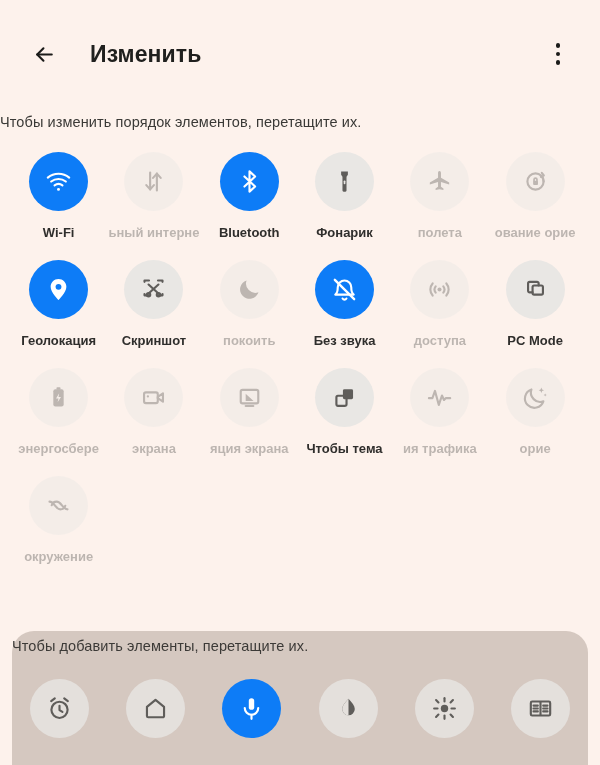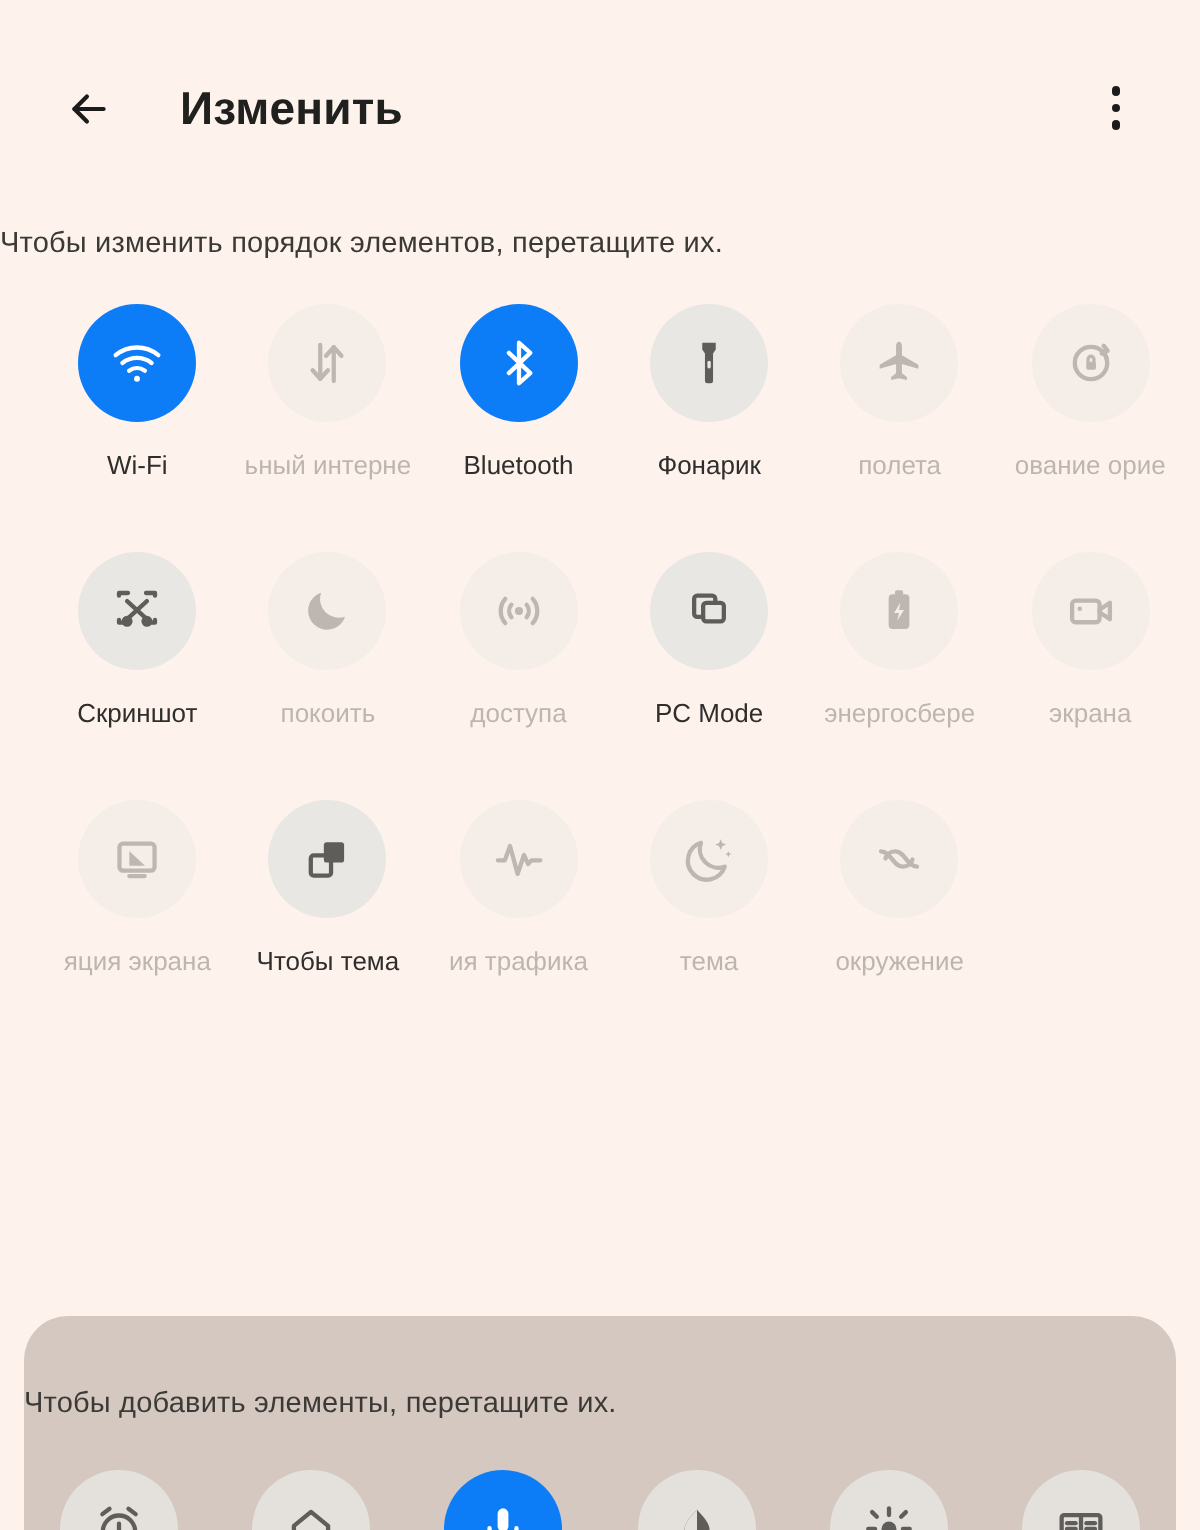--- a/index.html
+++ b/index.html
@@ -67,22 +67,23 @@
   .grid-wrap {
     margin-top: 22px;
     position: relative;
     height: 470px;
     overflow: hidden;
   }
   .grid {
     display: grid;
     grid-template-columns: repeat(6, 95.3px);
     justify-content: start;
-    padding-left: 21px;
-    row-gap: 36px;
+    padding-left: 11px;
+    row-gap: 20px;
+    font-weight: bold;
   }
   .tile {
     width: 95.3px;
     display: flex;
     flex-direction: column;
     align-items: center;
     cursor: pointer;
   }
   .tile-circle {
     width: 59px; height: 59px;
@@ -115,24 +116,24 @@
     opacity: .35;
     pointer-events: none;
   }
 
   
   .tray {
     position: absolute;
     left: 12px;
     right: 12px;
     bottom: 0;
-    height: 107px;
+    height: 134px;
     background: #d5c8c0;
     border-radius: 22px 22px 0 0;
-    padding-top: 36px;
+    padding-top: 7px;
   }
   .tray .hint { color: #3c3a37; }
   .tray-row {
     margin-top: 25px;
     display: flex;
     justify-content: space-between;
     padding: 0 18px;
   }
   .tray-tile {
     width: 59px; height: 59px;
@@ -221,20 +222,29 @@
           <svg width="27" height="27" viewBox="0 0 24 24" fill="none" stroke="#5f5d5a" stroke-width="1.9" stroke-linecap="round" stroke-linejoin="round">
             <circle cx="12" cy="12" r="7.2"></circle>
             <path d="M19.2 12a7.2 7.2 0 0 0-2.1-5.1"></path>
             <path d="M17.6 4.3l1.8 2.3-2.6 1.2"></path>
             <rect x="9.9" y="11.4" width="4.3" height="3.6" rx=".8" fill="#5f5d5a" stroke="none"></rect>
             <path d="M10.7 11.4v-1.1a1.3 1.3 0 0 1 2.6 0v1.1" stroke-width="1.5"></path>
           </svg>
         </div>
         <div class="tile-label">ование орие</div>
       </div>
+      <div class="tile on">
+        <div class="tile-circle">
+          <svg width="27" height="27" viewBox="0 0 24 24" fill="none" stroke="#ffffff" stroke-width="1.9" stroke-linecap="round" stroke-linejoin="round">
+            <path d="M12 2.6c-3.9 0-7 3.1-7 7 0 5.2 7 11.8 7 11.8s7-6.6 7-11.8c0-3.9-3.1-7-7-7z" fill="#ffffff" stroke="none"></path>
+            <circle cx="12" cy="9.6" r="2.6" fill="#0d7cf7" stroke="none"></circle>
+          </svg>
+        </div>
+        <div class="tile-label">Геолокация</div>
+      </div>
       <div class="tile">
         <div class="tile-circle">
           <svg width="27" height="27" viewBox="0 0 24 24" fill="none" stroke="#5f5d5a" stroke-width="1.9" stroke-linecap="round" stroke-linejoin="round">
             <path d="M4 5.2V4h4"></path>
             <path d="M20 5.2V4h-4"></path>
             <path d="M4 16v1.2h4"></path>
             <path d="M20 16v1.2h-4"></path>
             <path d="m7.6 7.6 8.8 8"></path>
             <path d="m16.4 7.6-8.8 8"></path>
             <circle cx="7.6" cy="16.6" r="1.5"></circle>
@@ -244,20 +254,30 @@
         <div class="tile-label">Скриншот</div>
       </div>
       <div class="tile faded">
         <div class="tile-circle">
           <svg width="27" height="27" viewBox="0 0 24 24" fill="none" stroke="#5f5d5a" stroke-width="1.9" stroke-linecap="round" stroke-linejoin="round">
             <path d="M20 14.5A8.3 8.3 0 0 1 9.4 3.9a8.4 8.4 0 1 0 10.6 10.6z" fill="#5f5d5a" stroke="none"></path>
           </svg>
         </div>
         <div class="tile-label">покоить</div>
       </div>
+      <div class="tile on">
+        <div class="tile-circle">
+          <svg width="27" height="27" viewBox="0 0 24 24" fill="none" stroke="#ffffff" stroke-width="1.9" stroke-linecap="round" stroke-linejoin="round">
+            <path d="M18 10A6 6 0 0 0 6 10c0 5-2.2 6.5-2.2 6.5h16.4S18 15 18 10z"></path>
+            <path d="M13.7 20a2 2 0 0 1-3.4 0"></path>
+            <path d="M3.4 3.4 20.6 20.6" stroke-width="2.1"></path>
+          </svg>
+        </div>
+        <div class="tile-label">Без звука</div>
+      </div>
       <div class="tile faded">
         <div class="tile-circle">
           <svg width="27" height="27" viewBox="0 0 24 24" fill="none" stroke="#5f5d5a" stroke-width="1.9" stroke-linecap="round" stroke-linejoin="round">
             <circle cx="12" cy="12" r="1.8" fill="#5f5d5a" stroke="none"></circle>
             <path d="M8.6 9.2a4.6 4.6 0 0 0 0 5.6"></path>
             <path d="M15.4 9.2a4.6 4.6 0 0 1 0 5.6"></path>
             <path d="M5.9 6.6a8.2 8.2 0 0 0 0 10.8"></path>
             <path d="M18.1 6.6a8.2 8.2 0 0 1 0 10.8"></path>
           </svg>
         </div>
@@ -320,21 +340,21 @@
         <div class="tile-label">ия трафика</div>
       </div>
       <div class="tile faded">
         <div class="tile-circle">
           <svg width="27" height="27" viewBox="0 0 24 24" fill="none" stroke="#5f5d5a" stroke-width="1.9" stroke-linecap="round" stroke-linejoin="round">
             <path d="M19 15.4A8.3 8.3 0 0 1 8.4 4.8 8.4 8.4 0 1 0 19 15.4z"></path>
             <path d="M17.2 3.2l.7 1.7 1.7.7-1.7.7-.7 1.7-.7-1.7-1.7-.7 1.7-.7z" fill="#5f5d5a" stroke="none"></path>
             <path d="M20.6 8.4l.4 1 1 .4-1 .4-.4 1-.4-1-1-.4 1-.4z" fill="#5f5d5a" stroke="none"></path>
           </svg>
         </div>
-        <div class="tile-label">тема</div>
+        <div class="tile-label">орие</div>
       </div>
       <div class="tile faded">
         <div class="tile-circle">
           <svg width="27" height="27" viewBox="0 0 24 24" fill="none" stroke="#5f5d5a" stroke-width="1.9" stroke-linecap="round" stroke-linejoin="round">
             <path d="M4 8.6c4.4 0 5.4 6.8 9.6 6.8 2.6 0 4-1.7 4.4-3.2"></path>
             <path d="M20 15.4c-4.4 0-5.4-6.8-9.6-6.8-2.6 0-4 1.7-4.4 3.2"></path>
           </svg>
         </div>
         <div class="tile-label">окружение</div>
       </div>

